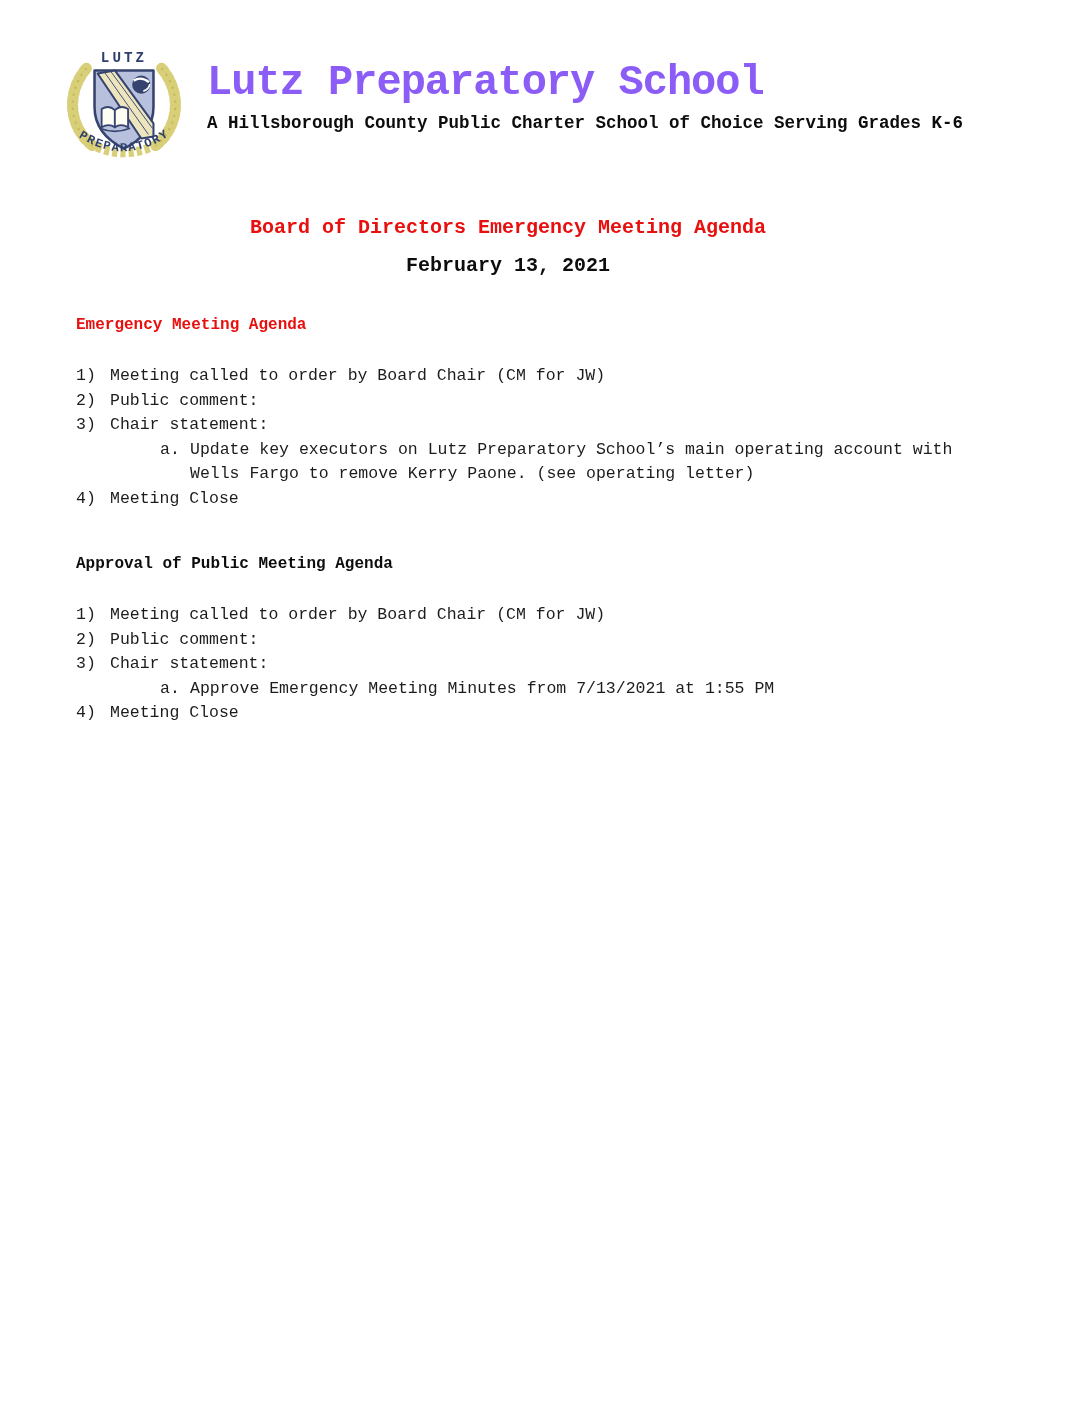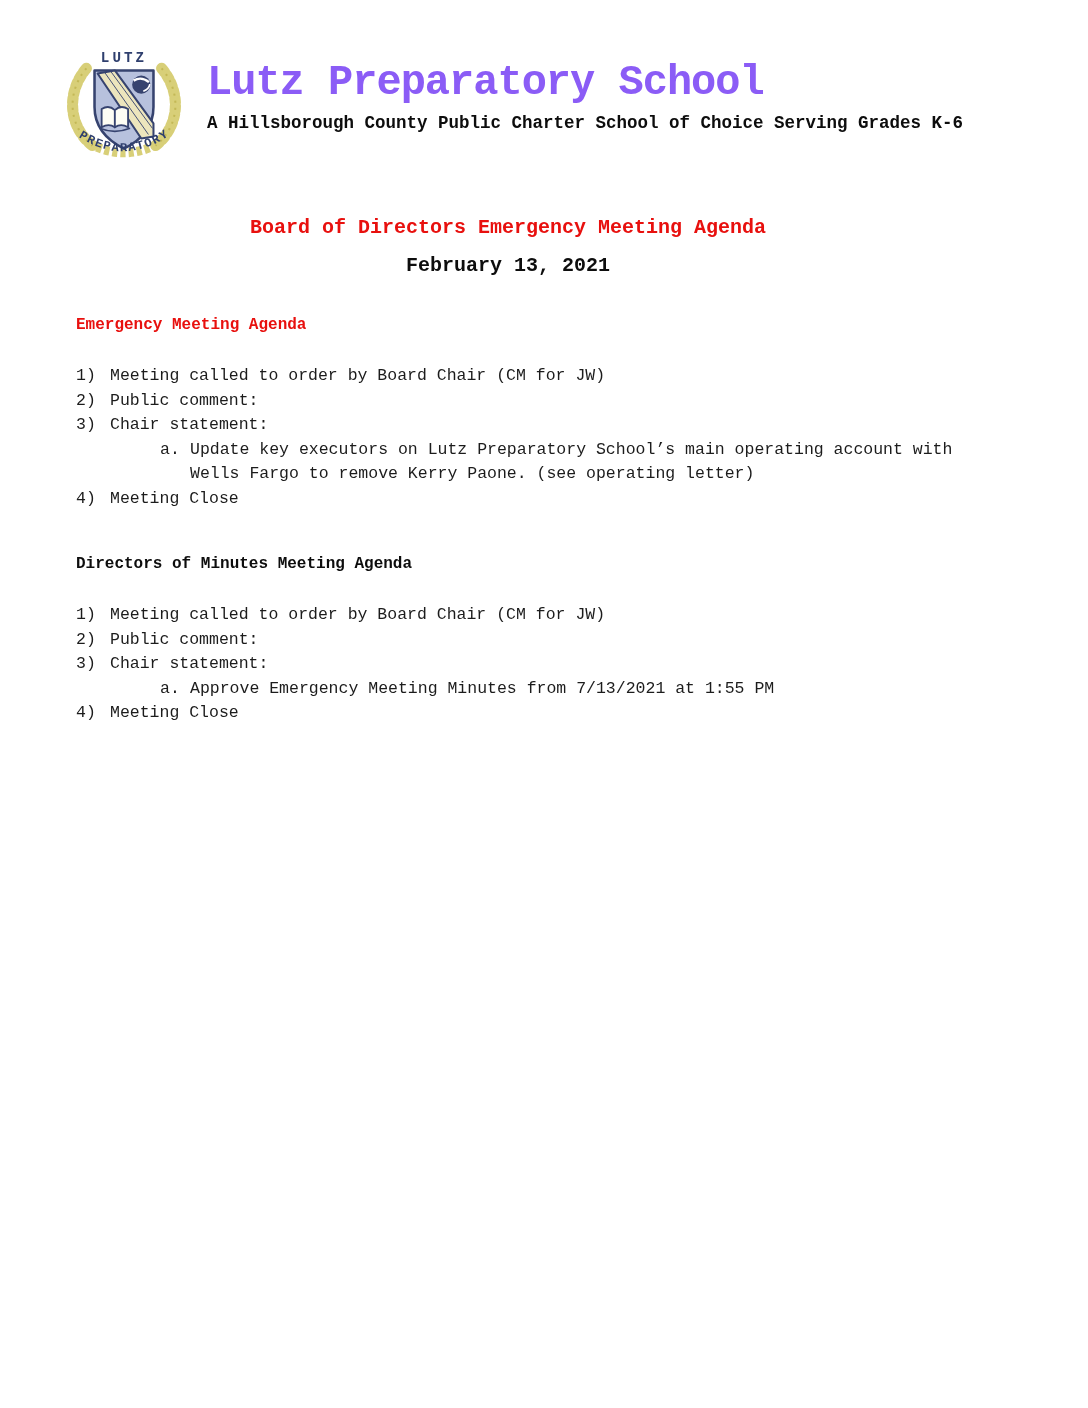--- a/index.html
+++ b/index.html
@@ -114,21 +114,21 @@
         <span class="text">Update key executors on Lutz Preparatory School’s main operating account with Wells Fargo to remove Kerry Paone.  (see operating letter)</span>
       </div>
       <div class="item">
         <span class="num">4)</span>
         <span class="text">Meeting Close</span>
       </div>
     </div>
   </section>
 
   <section class="agenda section-2">
-    <h2 class="section-heading black">Directors of Minutes Meeting Agenda</h2>
+    <h2 class="section-heading black">Approval of Public Meeting Agenda</h2>
     <div class="agenda-list">
       <div class="item">
         <span class="num">1)</span>
         <span class="text">Meeting called to order by Board Chair (CM for JW)</span>
       </div>
       <div class="item">
         <span class="num">2)</span>
         <span class="text">Public comment:</span>
       </div>
       <div class="item">

